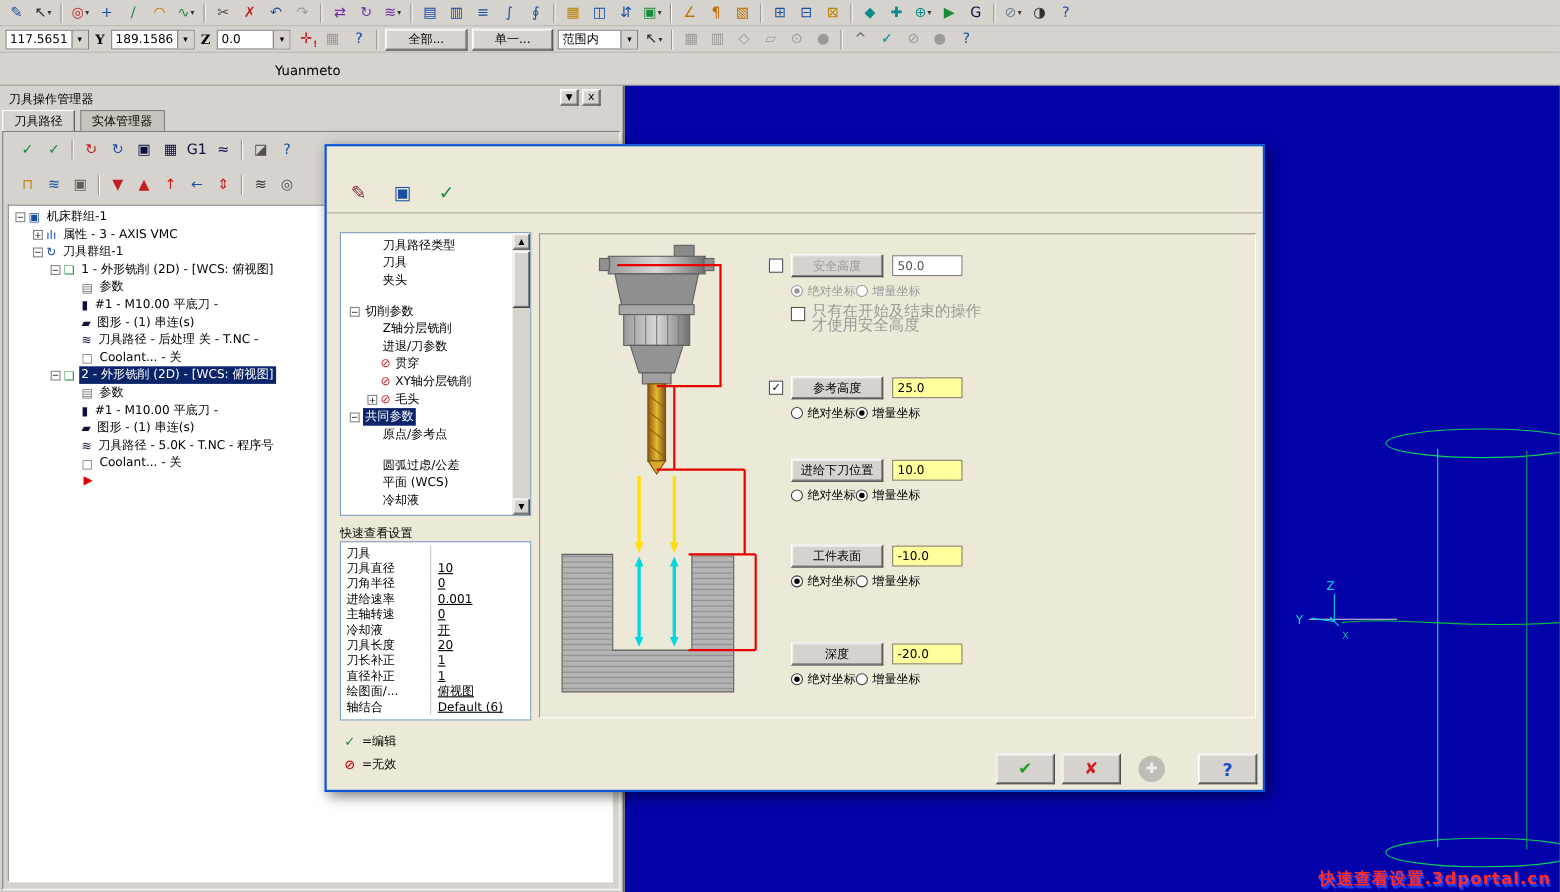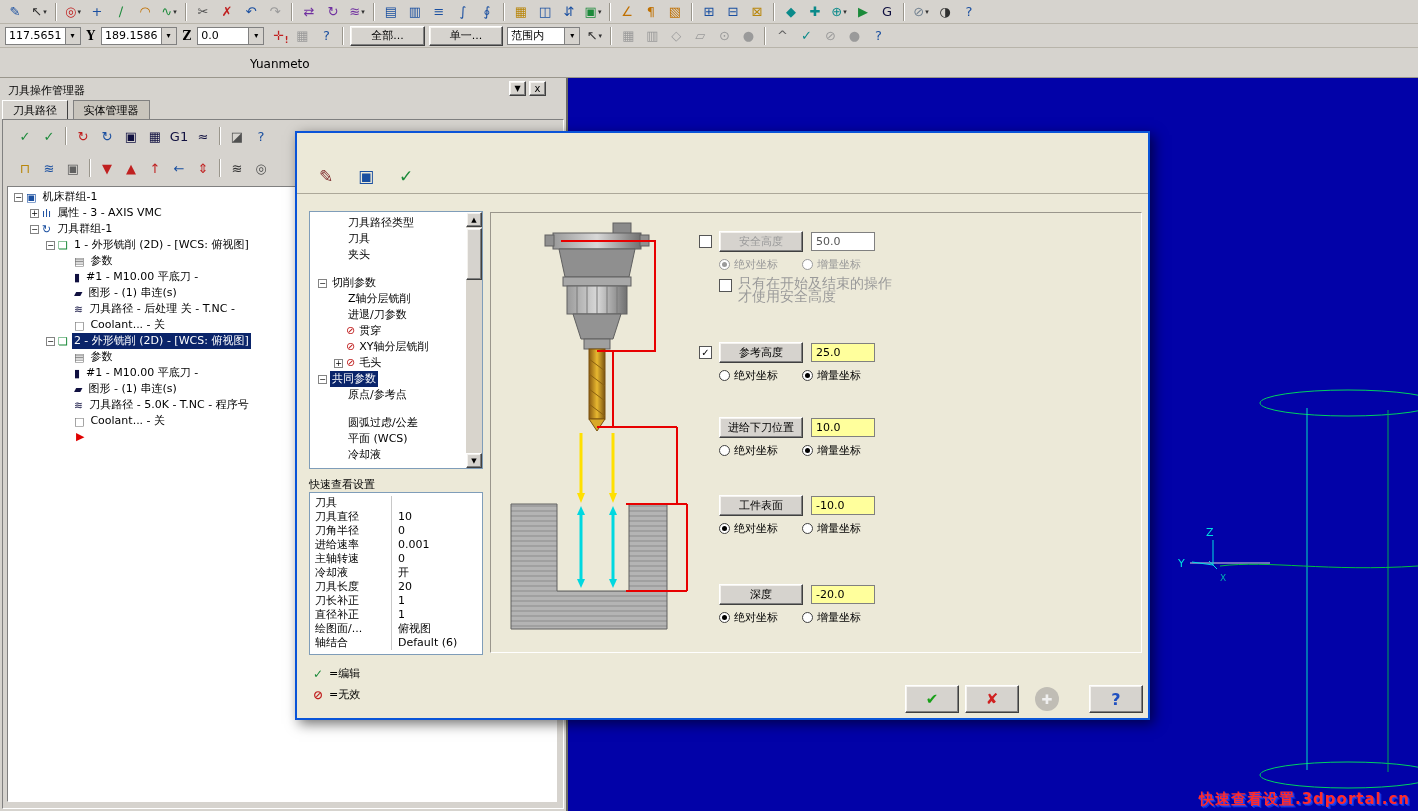--- a/index.html
+++ b/index.html
@@ -91,38 +91,38 @@
   font-size:7px;}
 .sbtn.sup{top:0;}
 .sbtn.sdown{bottom:0;}
 .sthumb{position:absolute;left:0;top:16px;width:16px;height:52px;display:block;}
 
 #quick-title{position:absolute;left:12px;top:344px;font-size:11px;}
 #quick-panel{position:absolute;left:12px;top:359px;width:174px;height:163px;background:#fff;
   border:1px solid #7f9db9;padding-top:3px;overflow:hidden;}
 .qrow{height:14px;line-height:14px;display:flex;font-size:11px;}
 .qk{width:82px;padding-left:5px;border-right:1px solid #c8c8c8;white-space:nowrap;overflow:hidden;}
-.qv{padding-left:6px;white-space:nowrap;}
+.qv{padding-left:6px;white-space:nowrap;text-decoration:underline;}
 
 #legend{position:absolute;left:16px;top:530px;}
 .lrow{height:21px;display:flex;align-items:center;gap:6px;font-size:11px;}
 .lmark{font-size:12px;font-weight:bold;}
 
 #params{position:absolute;left:193px;top:79px;width:652px;height:441px;
   border:1px solid;border-color:#9a968c #fff #fff #9a968c;background:#ECE9D8;}
 #diagram{position:absolute;left:6px;top:6px;}
 .prow{position:absolute;left:200px;width:448px;height:100px;}
 .pcheck{position:absolute;width:13px;height:13px;background:#fff;border:1px solid #555;
   font-size:10px;line-height:11px;text-align:center;color:#000;}
 .pcheck.main{left:8px;top:4px;}
 .pbtn{position:absolute;left:28px;top:0;width:84px;height:21px;text-align:center;cursor:default;}
 .pbtn.pdis{color:#9a9a9a;}
 .pval{position:absolute;left:120px;top:1px;width:64px;height:19px;border:1px solid #808080;
   background:#fff;padding:2px 4px;font-size:11px;}
-.prads{position:absolute;left:28px;top:26px;display:flex;gap:24px;align-items:center;justify-content:flex-end;}
+.prads{position:absolute;left:28px;top:26px;display:flex;align-items:center;justify-content:flex-end;}
 .rwrap{display:flex;align-items:center;gap:4px;}
 .rcirc{width:11px;height:11px;border-radius:50%;border:1px solid #404040;background:#fff;
   display:inline-flex;align-items:center;justify-content:center;flex:none;}
 .rdot{width:5px;height:5px;border-radius:50%;background:#000;}
 .rwrap.rdis .rcirc{border-color:#9a9a9a;}
 .rwrap.rdis .rdot{background:#9a9a9a;}
 .rwrap.rdis .rlab{color:#9a9a9a;}
 .rlab{font-size:11px;}
 .pnotecb{left:28px;top:48px;}
 .pnote{position:absolute;left:47px;top:46px;color:#9a9a9a;font-size:14px;line-height:13px;}

